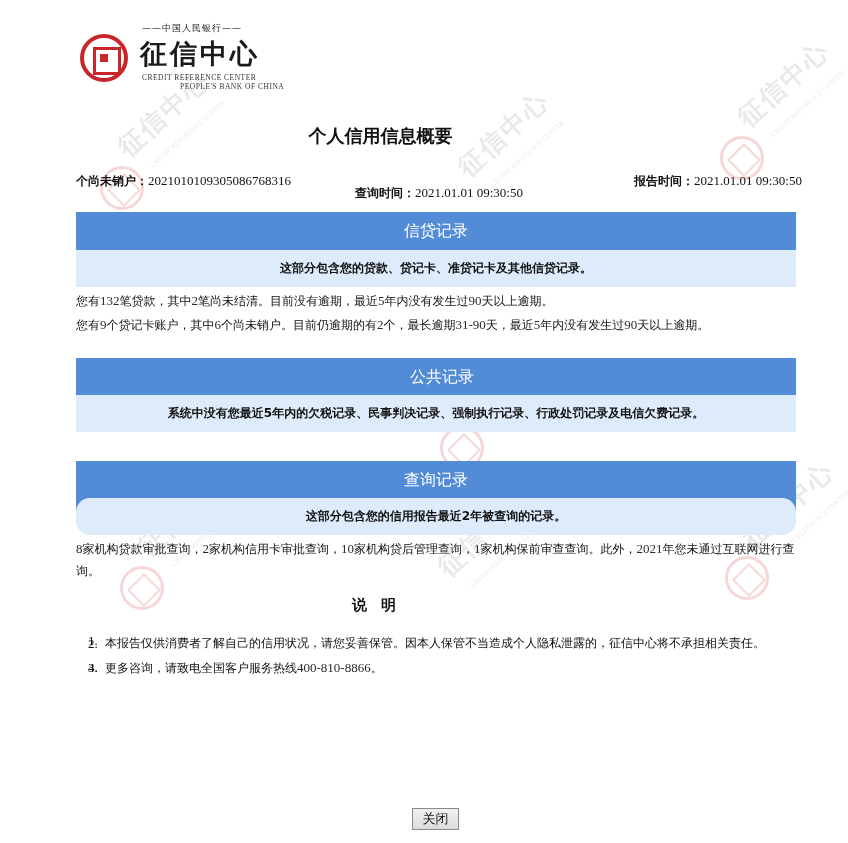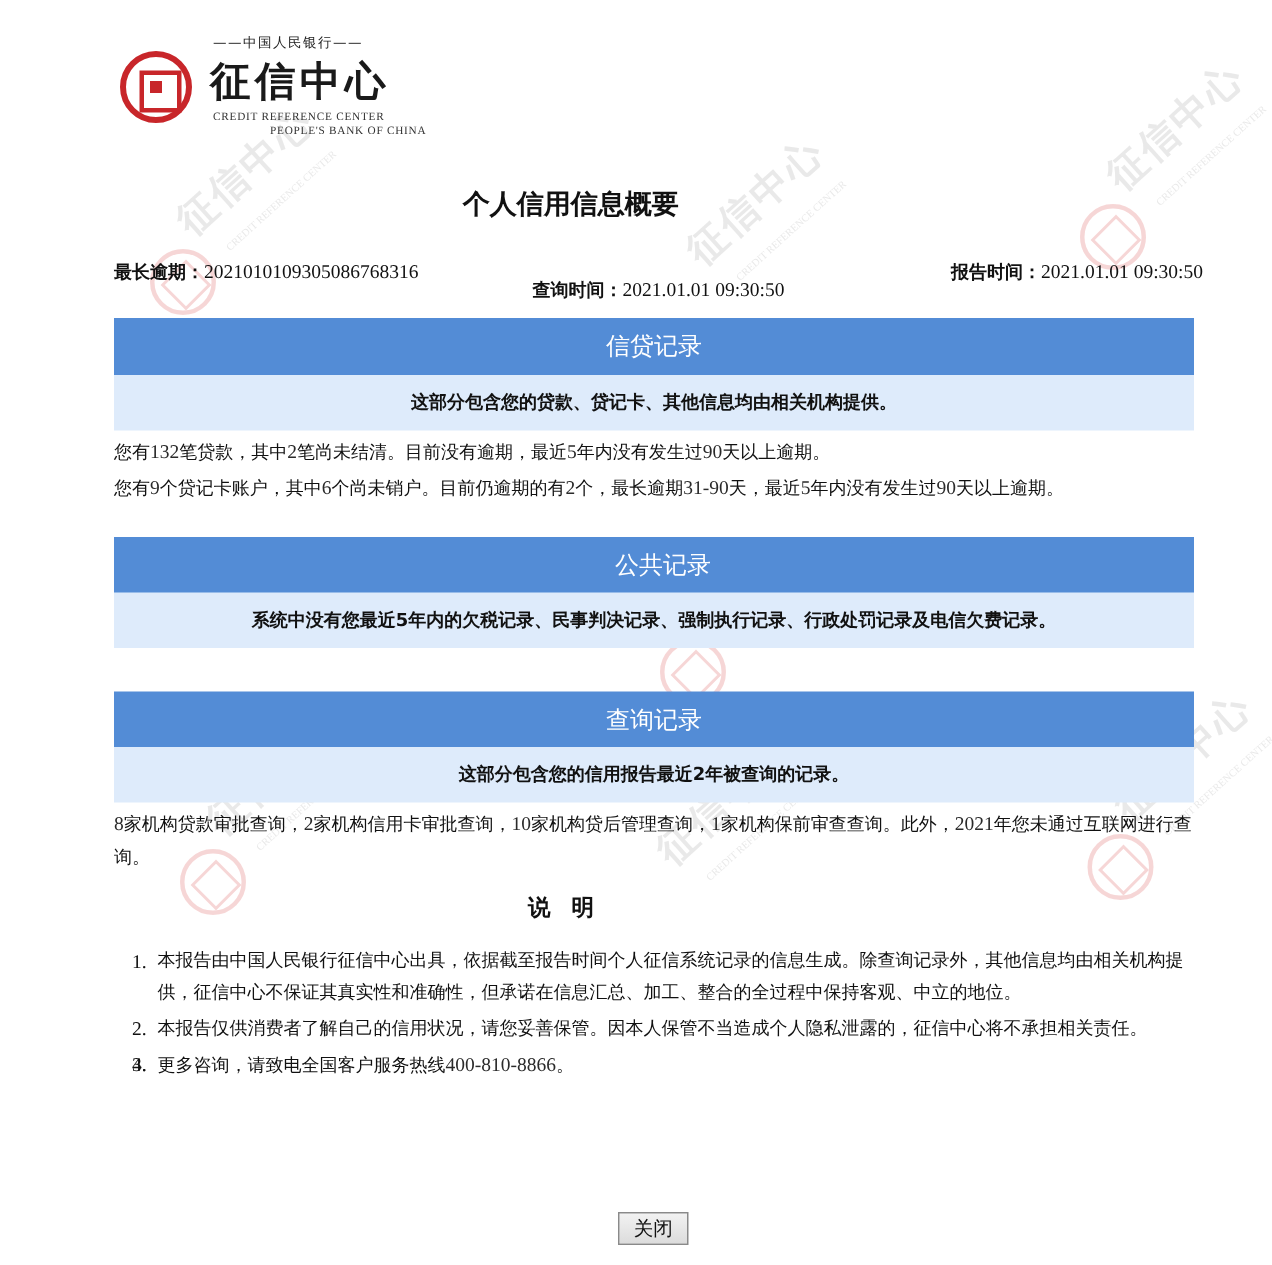--- a/index.html
+++ b/index.html
@@ -88,48 +88,48 @@
   <div class="logo-seal"></div>
   <div class="logo-top">——中国人民银行——</div>
   <div class="logo-main">征信中心</div>
   <div class="logo-en1">CREDIT REFERENCE CENTER</div>
   <div class="logo-en2">PEOPLE'S BANK OF CHINA</div>
 </div>
 
 <div class="title">个人信用信息概要</div>
 
 <div class="meta" style="left:76px;">
-  <span class="k">最长逾期：</span><span class="v">2021010109305086768316</span>
+  <span class="k">个尚未销户：</span><span class="v">2021010109305086768316</span>
 </div>
 <div class="meta" style="left:355px;margin-top:12px;">
   <span class="k">查询时间：</span><span class="v">2021.01.01 09:30:50</span>
 </div>
 <div class="meta" style="left:634px;">
   <span class="k">报告时间：</span><span class="v">2021.01.01 09:30:50</span>
 </div>
 
 <div class="sec-head" style="top:212px;">信贷记录</div>
-<div class="sec-sub" style="top:250px;">这部分包含您的贷款、贷记卡、其他信息均由相关机构提供。</div>
+<div class="sec-sub" style="top:250px;">这部分包含您的贷款、贷记卡、准贷记卡及其他信贷记录。</div>
 <div class="line" style="top:290px;">
   <span>您有</span><span class="num">132</span><span>笔贷款，其中</span><span class="num">2</span><span>笔尚未结清。目前没有逾期，最近</span><span class="num">5</span><span>年内没有发生过</span><span class="num">90</span><span>天以上逾期。</span>
 </div>
 <div class="line" style="top:314px;">
   <span>您有</span><span class="num">9</span><span>个贷记卡账户，其中</span><span class="num">6</span><span>个尚未销户。目前仍逾期的有</span><span class="num">2</span><span>个，最长逾期</span><span class="num">31-90</span><span>天，最近</span><span class="num">5</span><span>年内没有发生过</span><span class="num">90</span><span>天以上逾期。</span>
 </div>
 
 <div class="sec-head" style="top:358px;padding-left:12px;">公共记录</div>
 <div class="sec-sub" style="top:395px;">系统中没有您最近5年内的欠税记录、民事判决记录、强制执行记录、行政处罚记录及电信欠费记录。</div>
 
 <div class="sec-head" style="top:461px;">查询记录</div>
-<div class="sec-sub" style="top:498px;">这部分包含您的信用报告最近2年被查询的记录。</div>
+<div class="sec-sub" style="top:498px;border-radius:14px;">这部分包含您的信用报告最近2年被查询的记录。</div>
 <div class="line" style="top:538px;">
   <span class="num">8</span><span>家机构贷款审批查询，</span><span class="num">2</span><span>家机构信用卡审批查询，</span><span class="num">10</span><span>家机构贷后管理查询，</span><span class="num">1</span><span>家机构保前审查查询。此外，</span><span class="num">2021</span><span>年您未通过互联网进行查询。</span>
 </div>
 
 <div class="note-title">说明</div>
 <ol class="notes">
-  <li><span class="idx">1.</span><span>本报告由中国人民银行征信中心出具，依据截至报告时间个人征信系统记录的信息生成。除查询记录外，其他信息均由相关机构提供，征信中心不保证其真实性和准确性，但承诺在信息汇总、加工、整合的全过程中保持客观、中立的地位。</span></li>
+  <li><span class="idx">1.</span></li>
   <li><span class="idx">2.</span><span>本报告仅供消费者了解自己的信用状况，请您妥善保管。因本人保管不当造成个人隐私泄露的，征信中心将不承担相关责任。</span></li>
   <li><span class="idx">3.</span></li>
   <li><span class="idx">4.</span><span>更多咨询，请致电全国客户服务热线</span><span class="num">400-810-8866</span><span>。</span></li>
 </ol>
 
 <button class="close-btn">关闭</button>
 
 </body></html>

